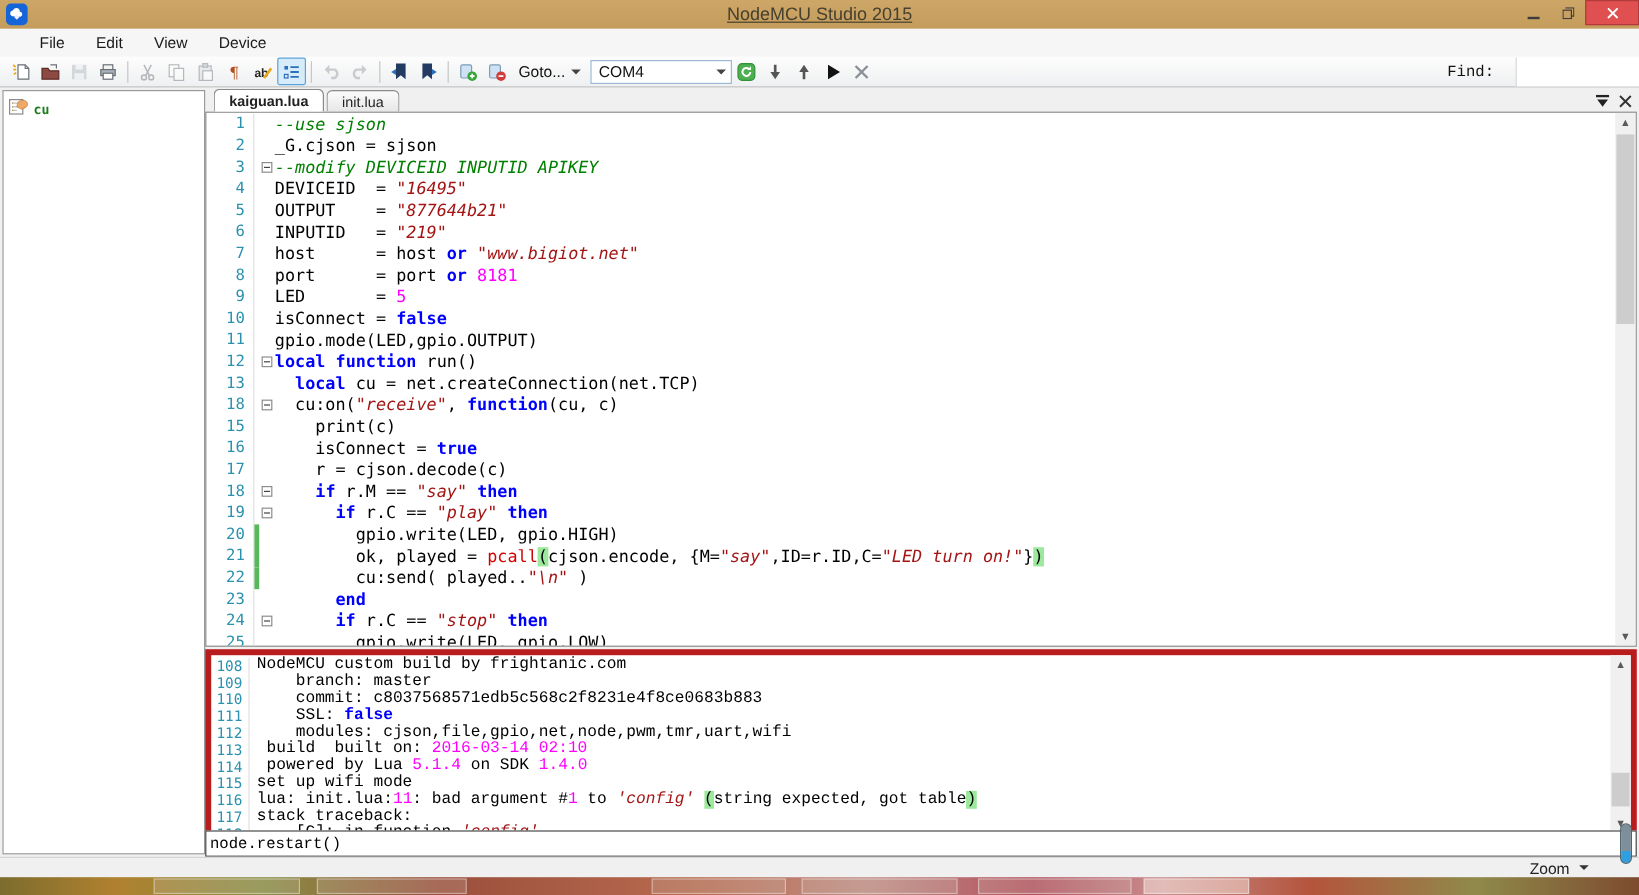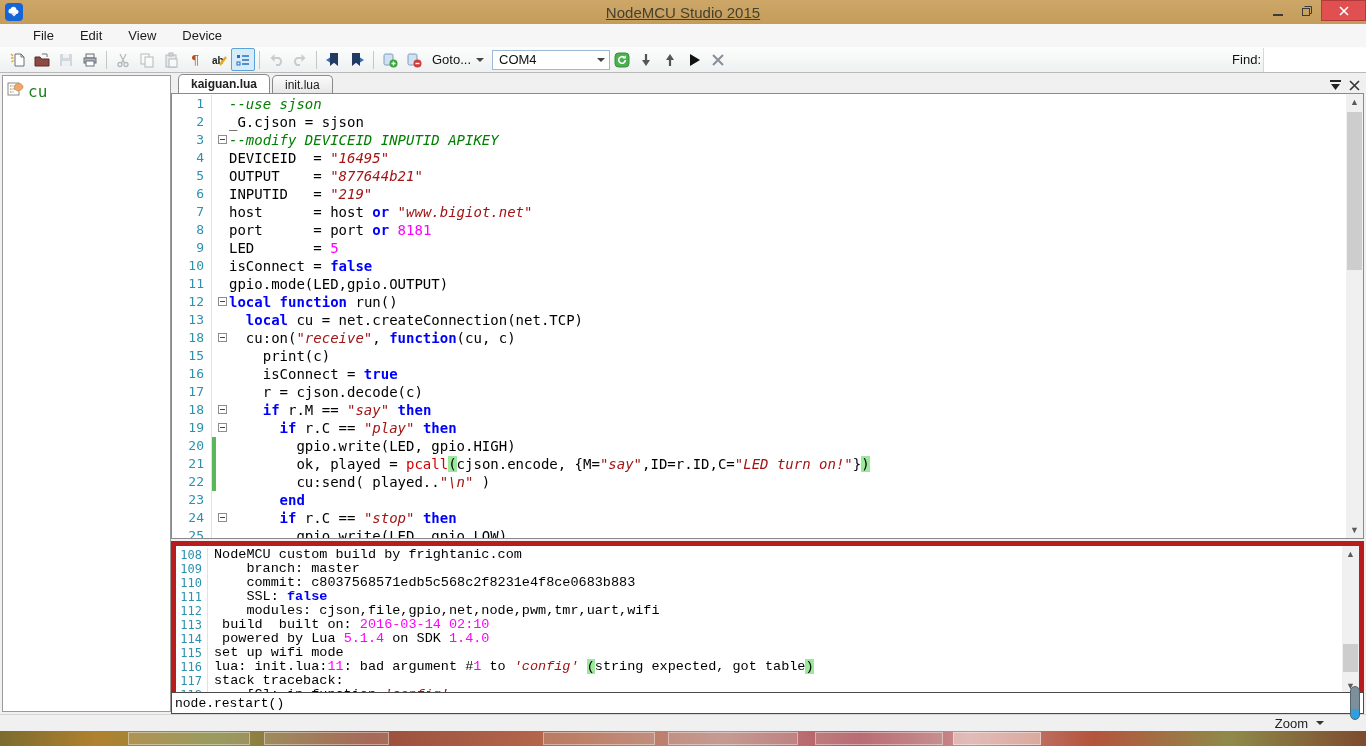--- a/index.html
+++ b/index.html
@@ -32,29 +32,29 @@
   .tb-btn { width:24px; height:23px; display:flex; align-items:center; justify-content:center; border-radius:2px; }
   .tb-btn svg { width:16px; height:16px; }
   .tb-btn.disabled { opacity:.45; }
   .tb-btn.active { background:#d7ecfb; border:1px solid #5aa2d8; }
   .tb-sep { width:1px; height:18px; background:#c6c6c6; margin:0 4px; }
   .tb-goto { display:flex; align-items:center; gap:5px; padding:2px 6px; font-size:13px; color:#111; }
   .caret { width:0; height:0; border-left:4px solid transparent; border-right:4px solid transparent; border-top:4px solid #444; }
   .tb-combo { width:118px; height:20px; background:#fff; border:1px solid #9cb8d3; display:flex;
     align-items:center; justify-content:space-between; padding:0 4px 0 6px; font-size:13px; color:#111; margin-left:2px; }
   .tb-find { margin-left:auto; display:flex; align-items:center; height:26px; }
-  .tb-find-label { font-size:13px; color:#111; margin-right:2px; }
+  .tb-find-label { font-size:13px; color:#111; margin-right:18px;font-family:Liberation Mono, monospace; }
   .tb-find-input { width:103px; height:24px; border:none; border-left:1px solid #d8d8d8; background:#fff; outline:none; font-size:13px; padding:0 4px; }
 
   
   .main { position:absolute; left:0; top:73px; width:1366px; height:641px; background:#f0f0f0; }
   .sidebar { position:absolute; left:2px; top:2px; width:169px; height:637px; background:#fff; border:1px solid #9a9a9a; padding:5px 4px; }
   .tree-item { display:flex; align-items:center; gap:4px; }
   .tree-item svg { width:17px; height:16px; }
-  .tree-label { font-family:"DejaVu Sans Mono", monospace; font-size:16px; font-weight:normal; color:#1e7d1e; }
+  .tree-label { font-family:"DejaVu Sans Mono", monospace; font-size:11px; font-weight:bold; color:#1e7d1e; }
 
   
   .tabbar { position:absolute; left:178px; top:2px; width:1186px; height:18px; display:flex; align-items:flex-end; }
   .tab { height:18px; padding:0 12px; display:flex; align-items:center; font-size:12px; color:#222;
     border:1px solid #8a8a8a; border-bottom:none; border-radius:5px 5px 0 0;
     background:linear-gradient(#fbfbfb,#e7e7e7); margin-right:2px; position:relative; }
   .tab.active { background:#fff; font-weight:bold; z-index:3; height:19px; }
   .tabbar-icons { position:absolute; right:4px; top:2px; display:flex; gap:8px; align-items:center; }
   .tabbar-icons svg { width:11px; height:11px; }
 

